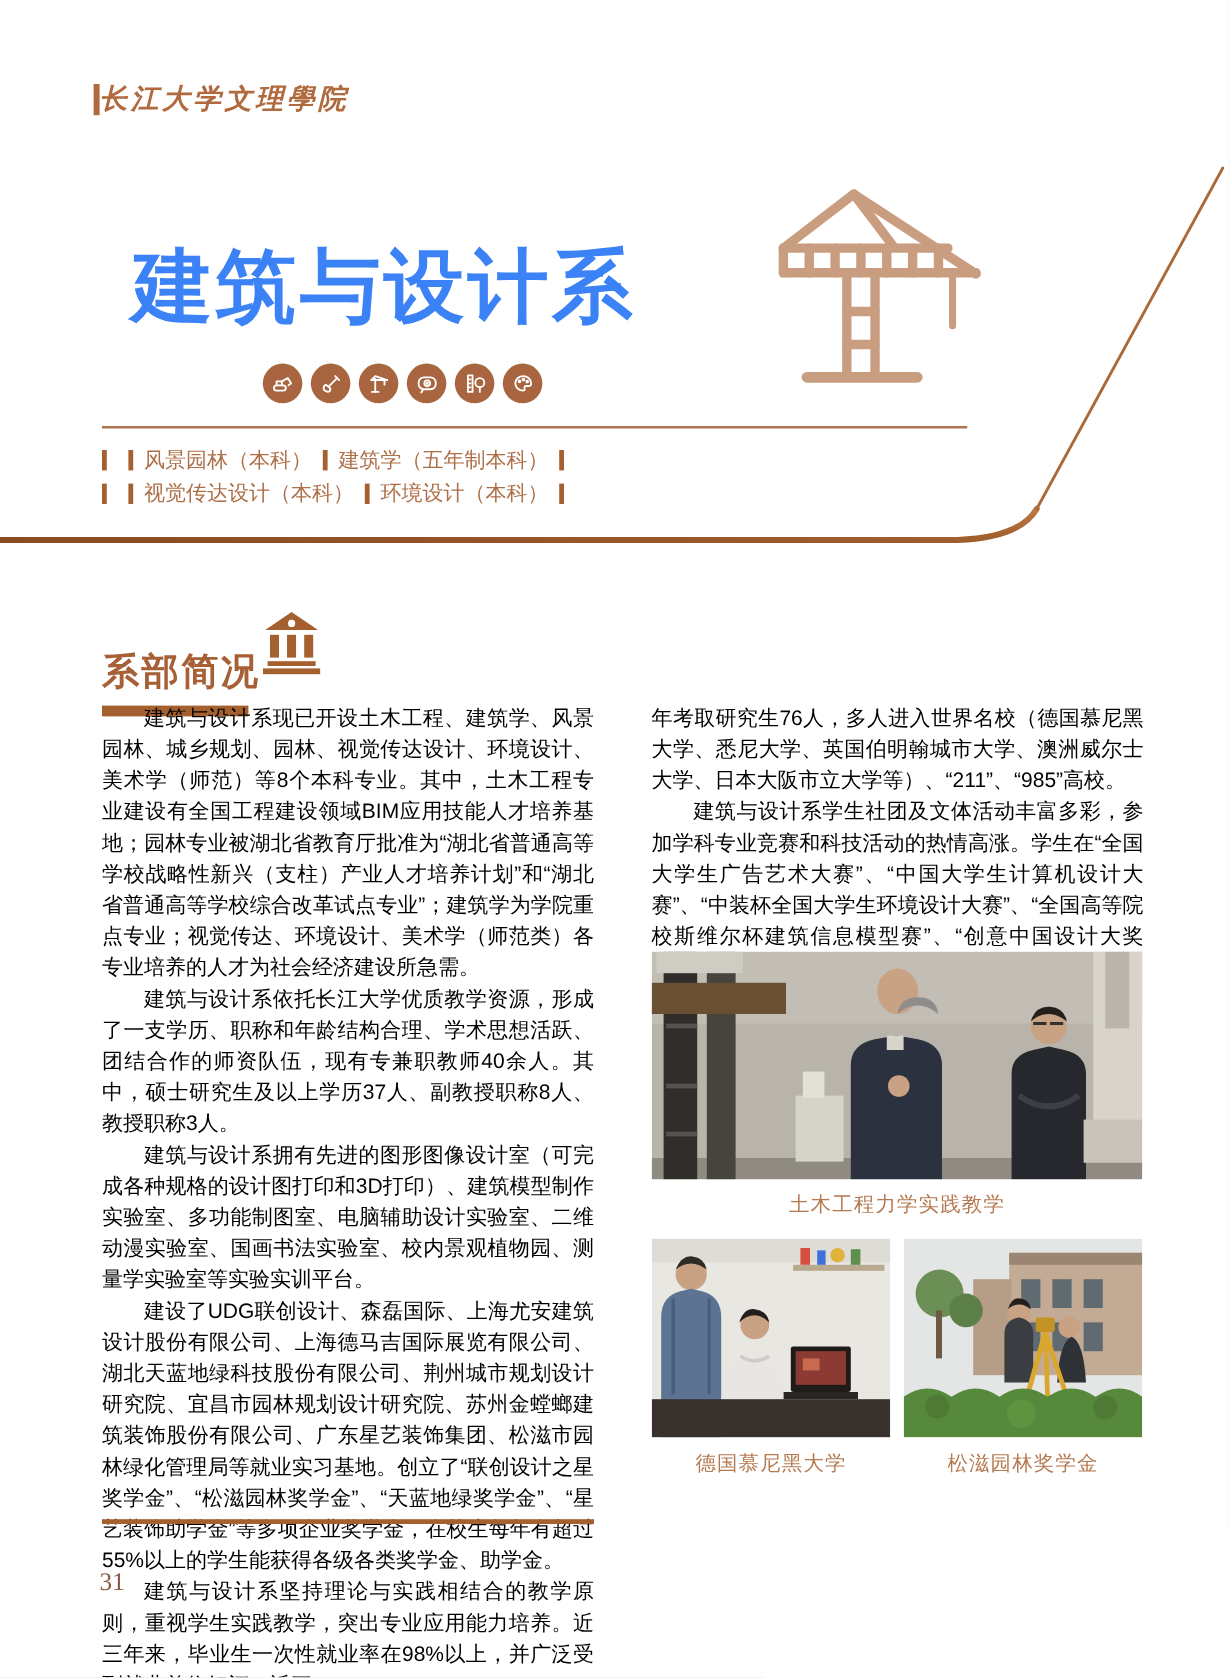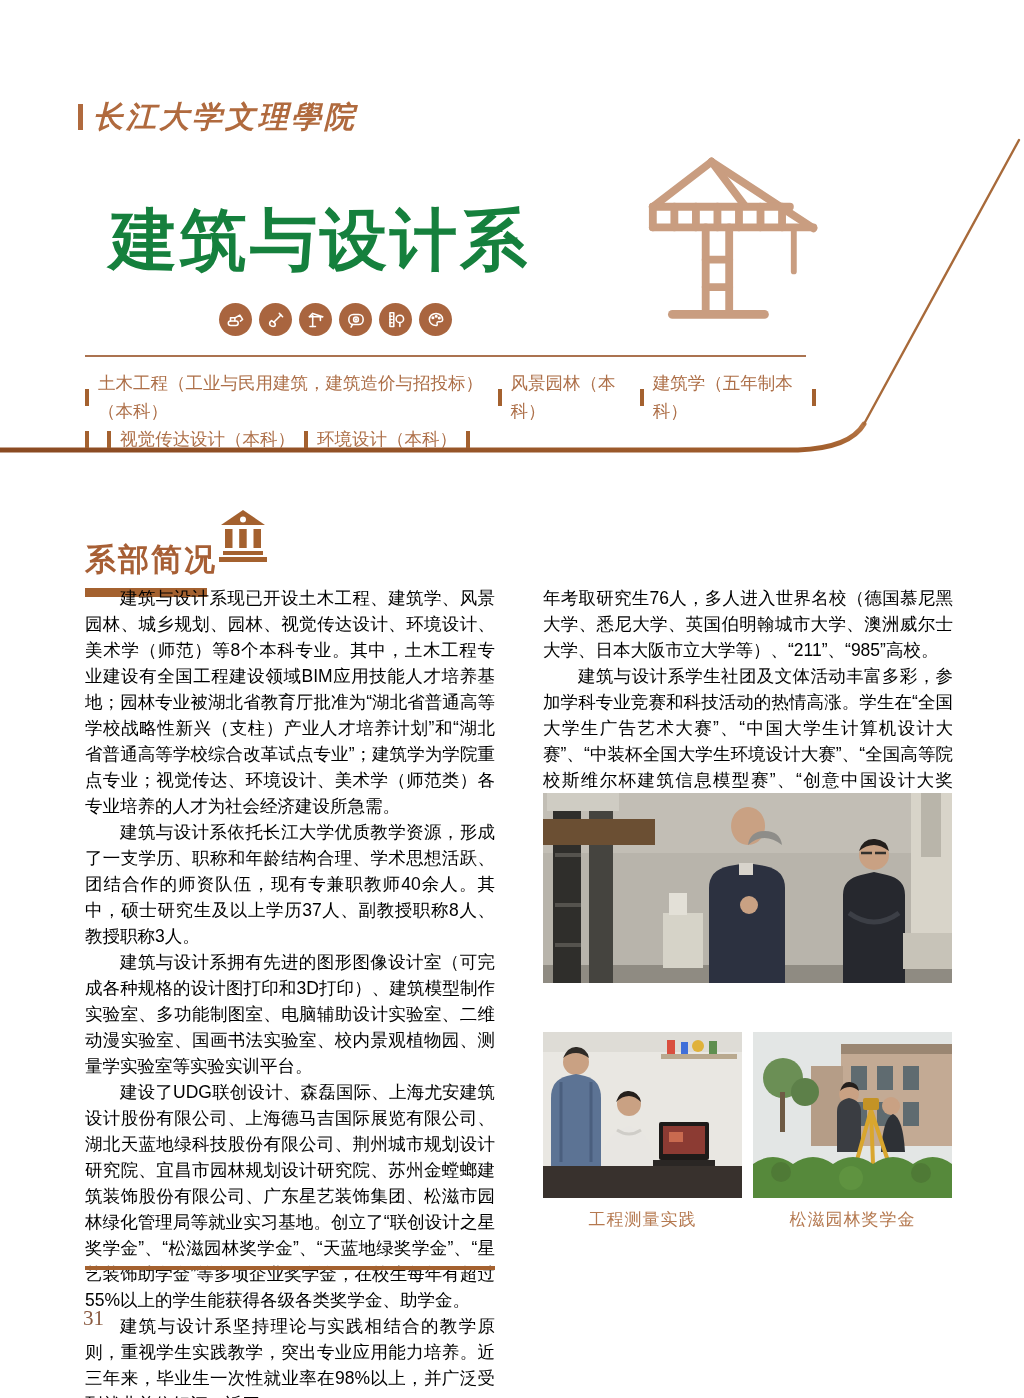--- a/index.html
+++ b/index.html
@@ -5,26 +5,26 @@
   * { margin:0; padding:0; box-sizing:border-box; }
   html,body { background:#e9e9e9; }
   .page {
     position:relative; width:1024px; height:1398px; margin:0 auto;
     background:#ffffff; overflow:hidden;
     font-family:"Liberation Sans", sans-serif;
   }
   .logo {
     position:absolute; left:78px; top:70px;
     font-family:"DejaVu Serif", serif; font-style:italic; font-weight:700;
-    font-size:30px; color:#b06a3e; letter-spacing:3px;
-    border-left:5px solid #b06a3e; padding-left:10px; line-height:26px;margin-top:34px;
+    font-size:23px; color:#b06a3e; letter-spacing:3px;
+    border-left:5px solid #b06a3e; line-height:26px;
   }
   .dept-title {
     position:absolute; left:110px; top:200px;
-    font-size:67px; font-weight:600; color:#15803d; letter-spacing:3px;
+    font-size:67px; font-weight:600; color:#3b82f6; letter-spacing:3px;
     line-height:80px;
   }
   .icon-row { position:absolute; left:219px; top:303px; display:flex; gap:7px; }
   .circle-icon {
     width:33px; height:33px; border-radius:50%; background:#a9653f;
     display:flex; align-items:center; justify-content:center;
   }
   .circle-icon svg { width:22px; height:22px; }
   .deco-svg { position:absolute; left:0; top:0; pointer-events:none; }
   .crane-wrap { position:absolute; left:645px; top:150px; }
@@ -141,21 +141,20 @@
       <path d="M62 79 V166 M86 79 V166"></path>
       <path d="M62 112 H86 M62 140 H86"></path>
       <path d="M152 79 V124" stroke-width="6"></path>
       <path d="M28 168 H122" stroke-width="9"></path>
     </svg>
   </div>
 
   <div class="majors">
     <div class="row">
       <span class="vbar first"></span>
-      <span>土木工程（工业与民用建筑，建筑造价与招投标）（本科）</span>
       <span class="vbar"></span>
       <span>风景园林（本科）</span>
       <span class="vbar"></span>
       <span>建筑学（五年制本科）</span>
       <span class="vbar"></span>
     </div>
     <div class="row">
       <span class="vbar first"></span>
       <span class="vbar"></span>
       <span>视觉传达设计（本科）</span>
@@ -216,20 +215,21 @@
       <circle cx="331" cy="62" r="15" fill="#c9a183"></circle>
       <path d="M316 58 q4 -13 16 -12 q12 1 14 12 q-8 -6 -15 -6 q-8 0 -15 6" fill="#241f1c"></path>
       <path d="M318 60 h11 m3 0 h11" stroke="#33302c" stroke-width="2.5" fill="none"></path>
       <path d="M300 190 v-88 q0 -16 18 -20 l13 -3 l13 3 q18 4 18 20 v88 z" fill="#26282e"></path>
       <path d="M306 120 q25 18 50 0" stroke="#3c3f46" stroke-width="5" fill="none"></path>
       <rect x="368" y="0" width="41" height="150" fill="#d8d4c9"></rect>
       <rect x="378" y="0" width="20" height="64" fill="#b9b5aa"></rect>
       <rect x="360" y="140" width="49" height="36" fill="#c7c3b8"></rect>
     </svg>
   </div>
+  <div class="caption" style="left:543px; top:992px; width:409px;">土木工程力学实践教学</div>
 
   <div class="photo" style="left:543px; top:1032px;">
     <svg width="199" height="166" viewBox="0 0 199 166">
       <rect width="199" height="166" fill="#e9e7e2"></rect>
       <rect x="0" y="0" width="199" height="20" fill="#dedcd6"></rect>
       <rect x="118" y="22" width="76" height="5" fill="#b9a98f"></rect>
       <rect x="124" y="8" width="8" height="14" fill="#d94f3f"></rect>
       <rect x="138" y="10" width="7" height="12" fill="#3f6fd9"></rect>
       <circle cx="155" cy="14" r="6" fill="#e0b23a"></circle>
       <rect x="166" y="9" width="8" height="13" fill="#5f8f4f"></rect>
@@ -241,21 +241,21 @@
       <path d="M73 70 q4 -12 13 -11 q10 1 12 11 q-6 -6 -12 -6 q-7 0 -13 6" fill="#241f1c"></path>
       <path d="M58 140 q0 -38 28 -46 q26 8 26 46 z" fill="#e8e6e2"></path>
       <path d="M74 98 q12 8 24 0" stroke="#cfcdc8" stroke-width="3" fill="none"></path>
       <rect x="116" y="90" width="50" height="38" rx="2" fill="#1e1b19"></rect>
       <rect x="120" y="94" width="42" height="28" fill="#8c3b33"></rect>
       <rect x="126" y="100" width="14" height="10" fill="#c96a4f"></rect>
       <rect x="110" y="128" width="62" height="6" fill="#2a2624"></rect>
       <rect x="0" y="134" width="199" height="32" fill="#38312d"></rect>
     </svg>
   </div>
-  <div class="caption" style="left:543px; top:1208px; width:199px;">工程测量实践</div>
+  <div class="caption" style="left:543px; top:1208px; width:199px;">德国慕尼黑大学</div>
 
   <div class="photo" style="left:753px; top:1032px;">
     <svg width="199" height="166" viewBox="0 0 199 166">
       <rect width="199" height="166" fill="#e3e6e5"></rect>
       <rect x="88" y="12" width="111" height="102" fill="#c3aa94"></rect>
       <rect x="88" y="12" width="111" height="10" fill="#9a8672"></rect>
       <rect x="98" y="34" width="16" height="24" fill="#5f6b70"></rect>
       <rect x="124" y="34" width="16" height="24" fill="#5f6b70"></rect>
       <rect x="150" y="34" width="16" height="24" fill="#5f6b70"></rect>
       <rect x="98" y="70" width="16" height="24" fill="#5f6b70"></rect>

